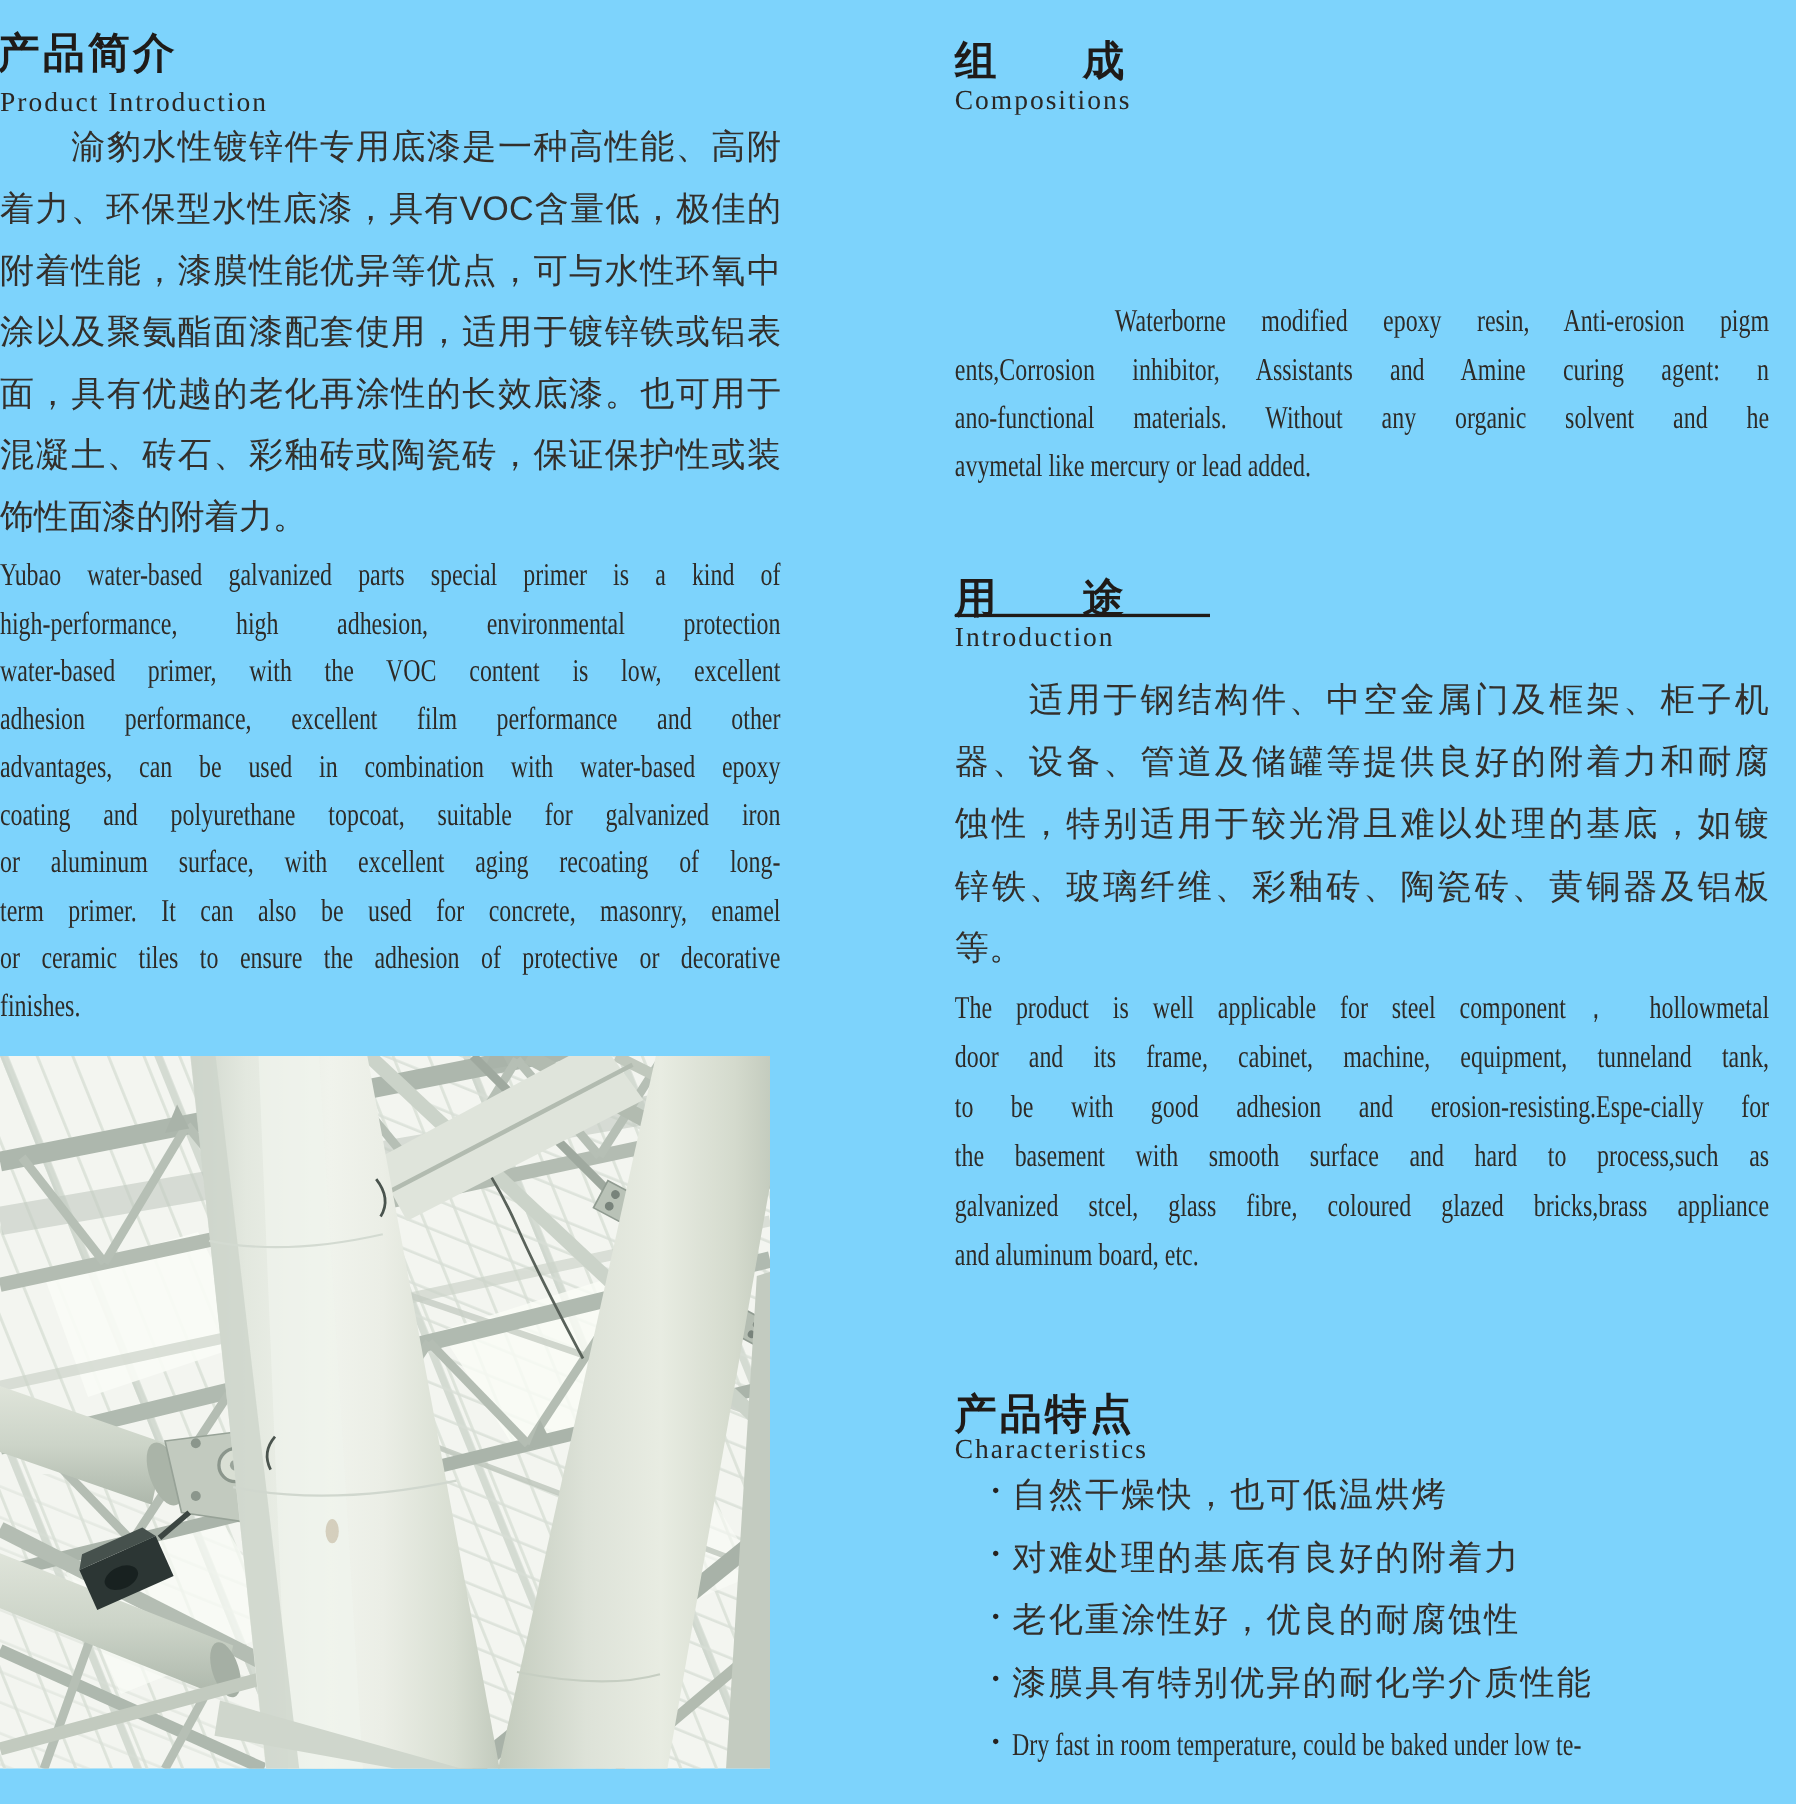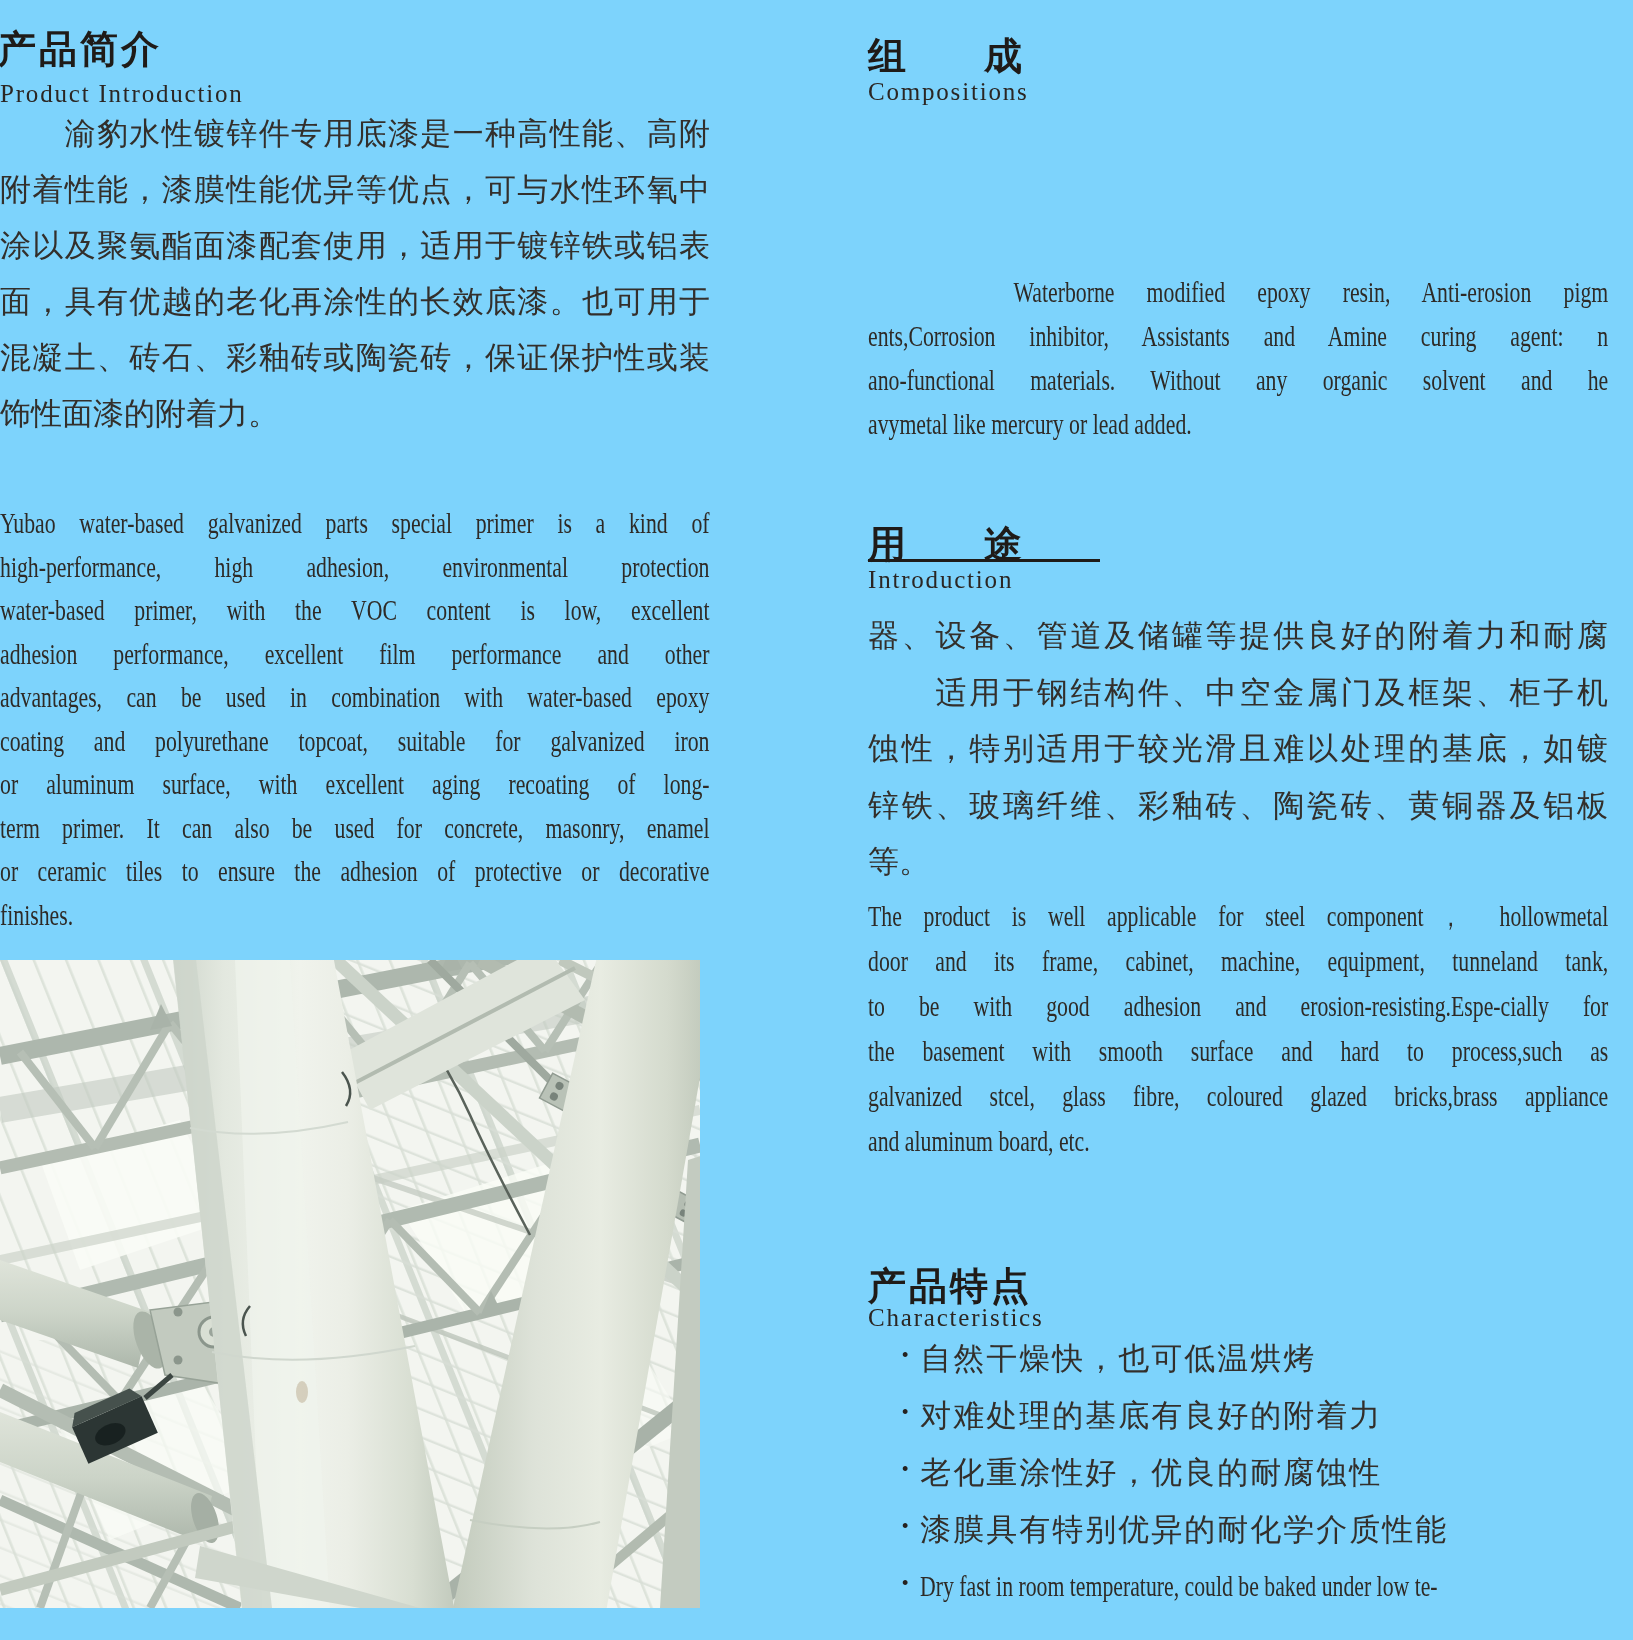--- a/index.html
+++ b/index.html
@@ -53,20 +53,21 @@
 </head>
 <body>
 
 <div class="page">
 
   <section class="col-left">
     <h1 class="abs intro-h h-zh">产品简介</h1>
     <div class="abs intro-sub h-en">Product Introduction</div>
     <div class="abs intro-zh para para-zh">
         <div class="line zh-line">　　渝豹水性镀锌件专用底漆是一种高性能、高附</div>
+        <div class="line zh-line">着力、环保型水性底漆，具有VOC含量低，极佳的</div>
         <div class="line zh-line">附着性能，漆膜性能优异等优点，可与水性环氧中</div>
         <div class="line zh-line">涂以及聚氨酯面漆配套使用，适用于镀锌铁或铝表</div>
         <div class="line zh-line">面，具有优越的老化再涂性的长效底漆。也可用于</div>
         <div class="line zh-line">混凝土、砖石、彩釉砖或陶瓷砖，保证保护性或装</div>
         <div class="line zh-line">饰性面漆的附着力。</div>
       </div>
     <div class="abs intro-en para para-en en-scale">
         <div class="line en-line">Yubao water-based galvanized parts special primer is a kind of</div>
         <div class="line en-line">high-performance, high adhesion, environmental protection</div>
         <div class="line en-line">water-based primer, with the VOC content is low, excellent</div>
@@ -254,22 +255,22 @@
     <div class="abs comp-en para para-en en-scale lh44">
         <div class="line en-line">　　　Waterborne modified epoxy resin, Anti-erosion pigm</div>
         <div class="line en-line">ents,Corrosion inhibitor, Assistants and Amine curing agent: n</div>
         <div class="line en-line">ano-functional materials. Without any organic solvent and he</div>
         <div class="line en-line">avymetal like mercury or lead added.</div>
       </div>
 
     <h2 class="abs app-h h-zh-spread">用途</h2>
     <div class="abs app-sub h-en">Introduction</div>
     <div class="abs app-zh para para-zh lh565">
+        <div class="line zh-line">　　适用于钢结构件、中空金属门及框架、柜子机</div>
         <div class="line zh-line">器、设备、管道及储罐等提供良好的附着力和耐腐</div>
-        <div class="line zh-line">　　适用于钢结构件、中空金属门及框架、柜子机</div>
         <div class="line zh-line">蚀性，特别适用于较光滑且难以处理的基底，如镀</div>
         <div class="line zh-line">锌铁、玻璃纤维、彩釉砖、陶瓷砖、黄铜器及铝板</div>
         <div class="line zh-line">等。</div>
       </div>
     <div class="abs app-en para para-en en-scale lh45">
         <div class="line en-line">The product is well applicable for steel component， hollowmetal</div>
         <div class="line en-line">door and its frame, cabinet, machine, equipment, tunneland tank,</div>
         <div class="line en-line">to be with good adhesion and erosion-resisting.Espe-cially for</div>
         <div class="line en-line">the basement with smooth surface and hard to process,such as</div>
         <div class="line en-line">galvanized stcel, glass fibre, coloured glazed bricks,brass appliance</div>

